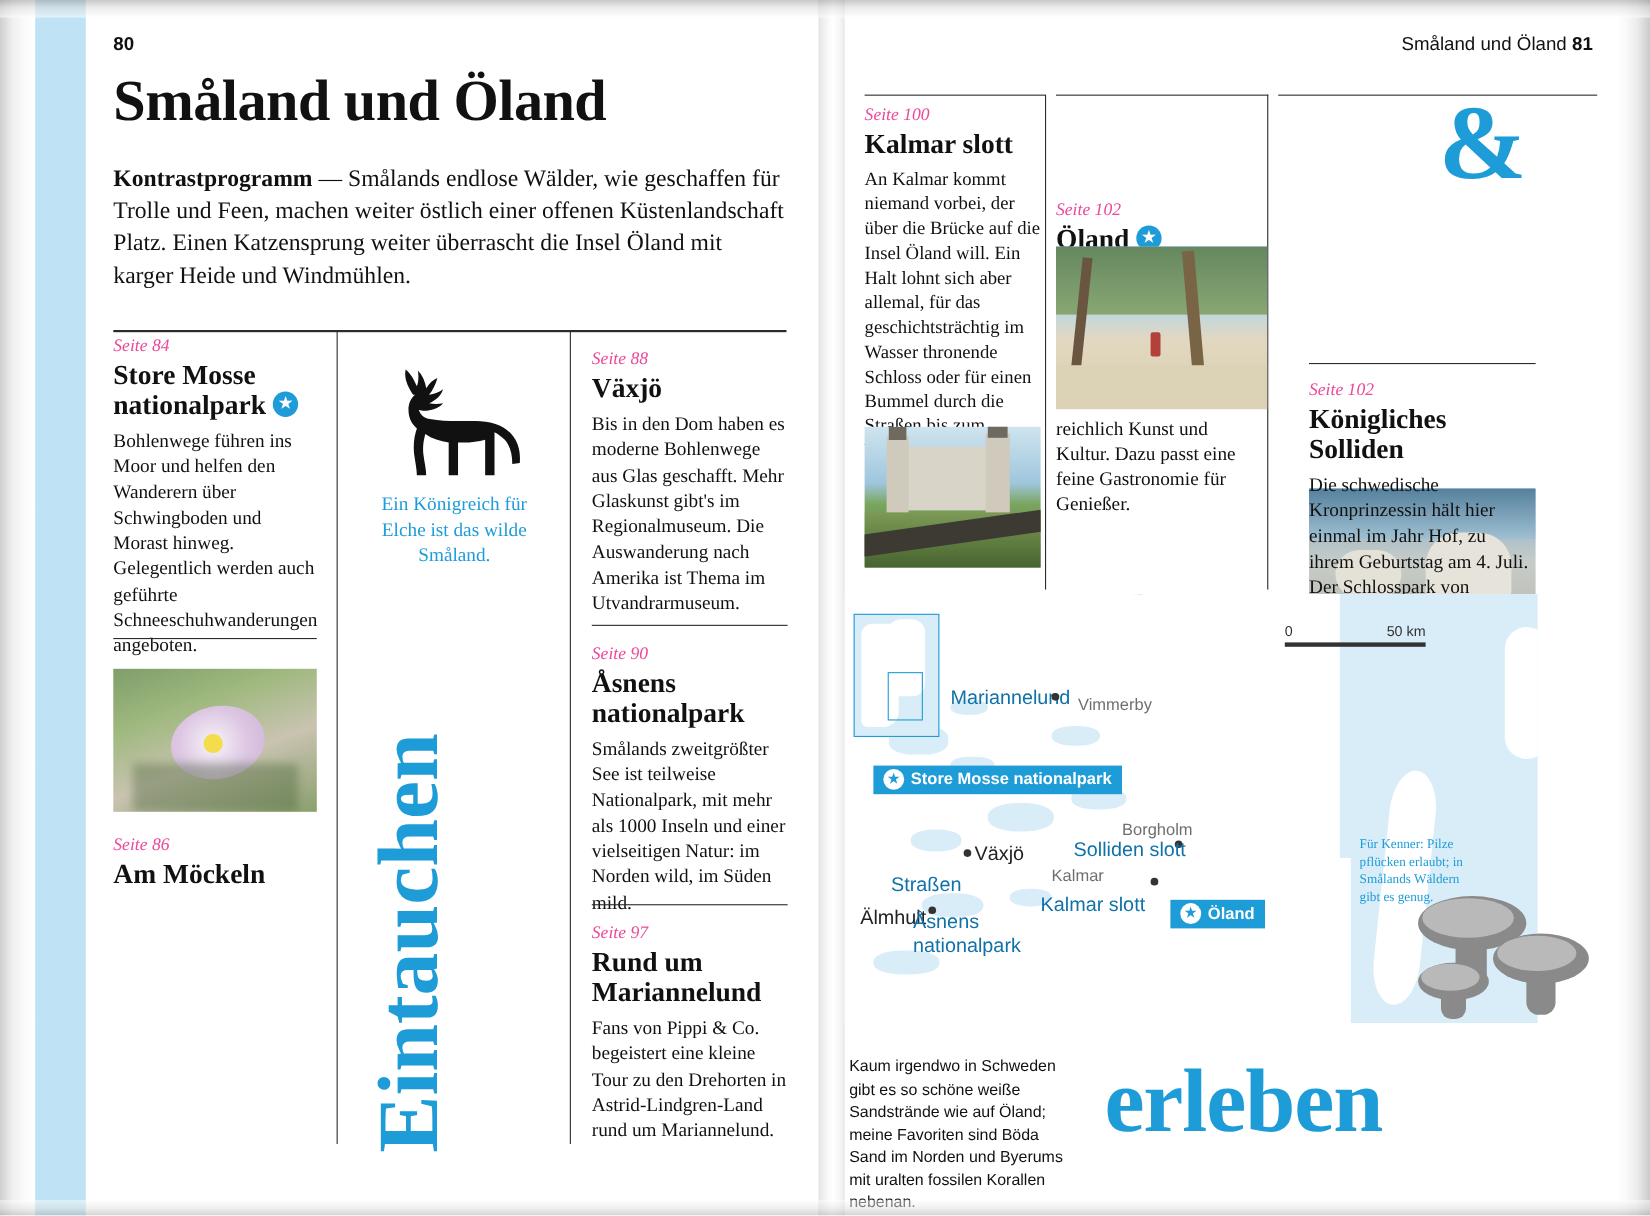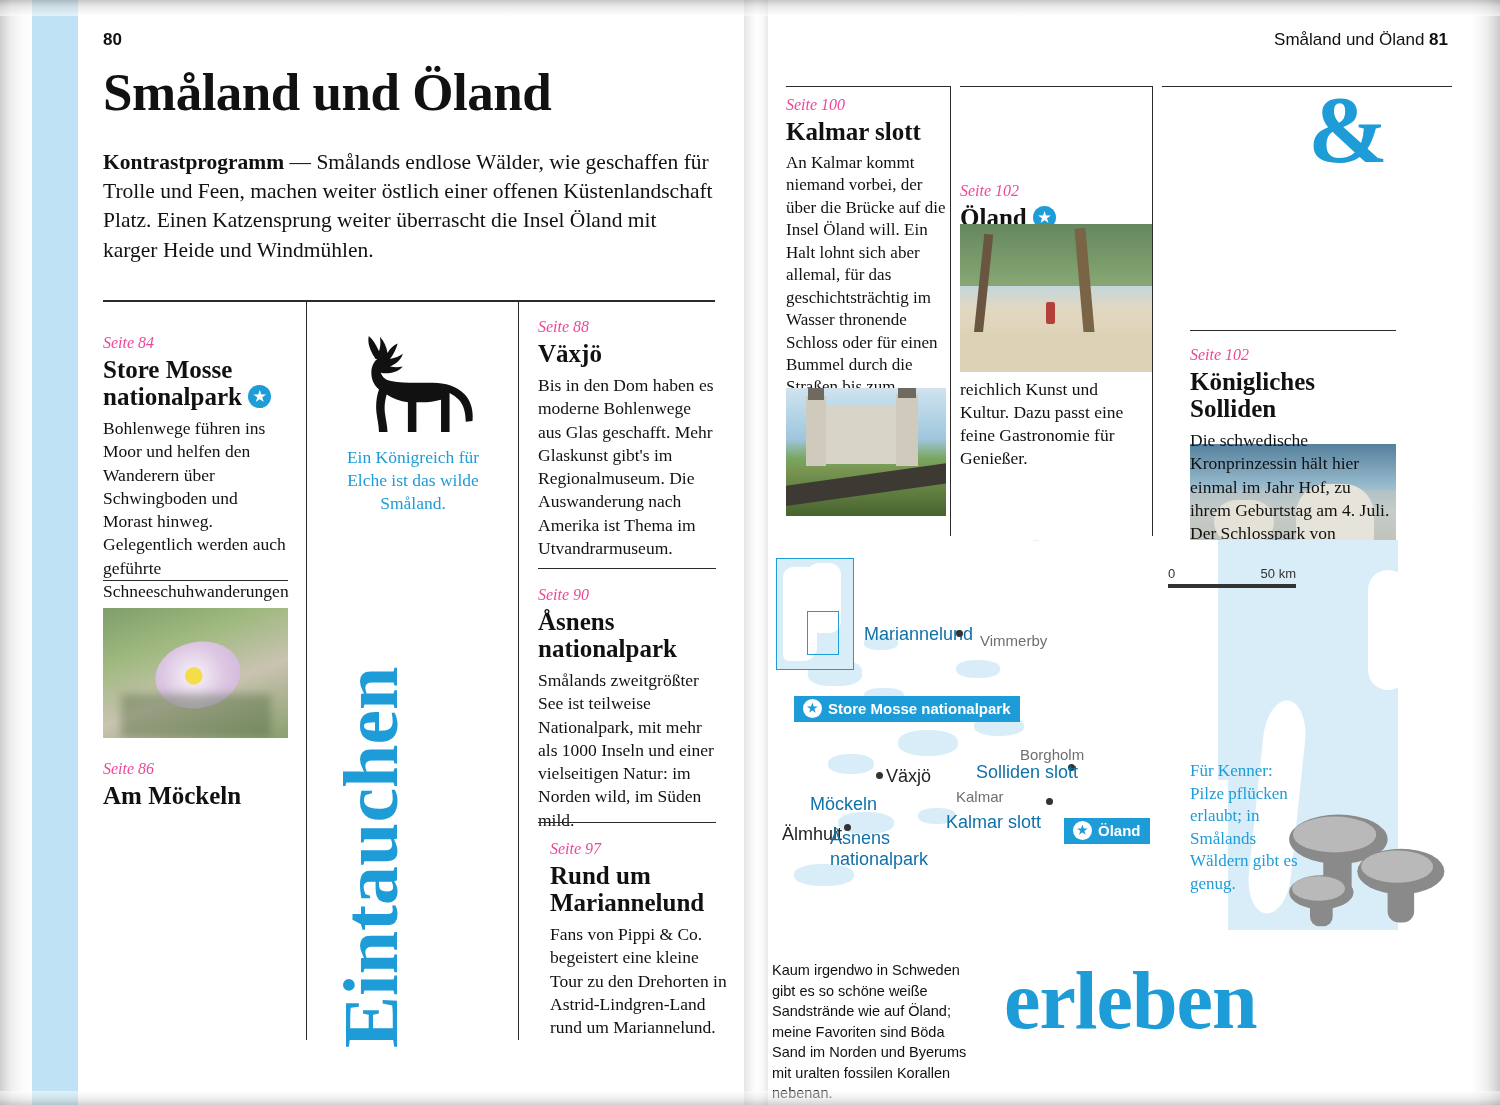--- a/index.html
+++ b/index.html
@@ -83,21 +83,21 @@
   .tag .star{width:19px;height:19px;background:#fff;}
   .tag .star:after{color:#1e9cd7;font-size:12px;line-height:19px;width:19px;height:19px;}
   .scalebar{position:absolute;font-family:"Liberation Sans",sans-serif;font-size:13px;color:#333;}
   .scalebar .bar{height:4px;background:#333;margin:3px 0 0 0;}
   .inset{position:absolute;border:1.6px solid #1e9cd7;background:#d9edf8;}
   .inset .mini{position:absolute;background:#fff;}
   .inset .box{position:absolute;border:1.6px solid #1e9cd7;}
 
   .mapcaption{position:absolute;font-family:"Liberation Sans",sans-serif;font-size:14.5px;line-height:1.42;color:#111;}
 
-  .kenner{position:absolute;color:#1e9cd7;font-size:17px;line-height:1.33;}
+  .kenner{position:absolute;color:#1e9cd7;font-size:12px;line-height:1.33;margin-left:46px;}
 
   
   .mush{position:absolute;}
 </style>
 </head>
 <body>
 
 <div class="spread">
 
   <div class="edge-left"></div>
@@ -113,21 +113,21 @@
 
     <p class="lede">
       <b>Kontrastprogramm</b><span> — Smålands endlose Wälder, wie geschaffen für Trolle und Feen, machen weiter östlich einer offenen Küstenlandschaft Platz. Einen Katzensprung weiter überrascht die Insel Öland mit karger Heide und Windmühlen.</span>
     </p>
 
     <div class="rule" style="left:25px;top:300px;width:612px;height:1.6px;"></div>
 
     <div class="rule" style="left:228px;top:300px;width:1.4px;height:740px;"></div>
     <div class="rule" style="left:440px;top:300px;width:1.4px;height:740px;"></div>
 
-    <div class="col" style="left:25px;top:334px;width:185px;">
+    <div class="col" style="left:25px;top:306px;width:185px;">
       <p class="kicker">Seite 84</p>
       <h2 class="entry-title"><span>Store Mosse nationalpark</span> <span class="star"></span></h2>
       <p class="body">Bohlenwege führen ins Moor und helfen den Wanderern über Schwingboden und Morast hinweg. Gelegentlich werden auch geführte Schneeschuhwanderungen angeboten.</p>
     </div>
 
     <div class="rule" style="left:25px;top:580px;width:185px;height:1.4px;"></div>
 
     <div class="photo" style="left:25px;top:608px;width:185px;height:130px;
       background:linear-gradient(160deg,#7f9e6a 0%,#9fb97f 30%,#c9c3b0 60%,#8aa06e 100%);">
       <div style="position:absolute;left:52px;top:34px;width:86px;height:66px;border-radius:50%;
@@ -159,21 +159,21 @@
     <div class="rule" style="left:460px;top:568px;width:178px;height:1.4px;"></div>
 
     <div class="col" style="left:460px;top:586px;width:178px;">
       <p class="kicker">Seite 90</p>
       <h2 class="entry-title">Åsnens nationalpark</h2>
       <p class="body">Smålands zweitgrößter See ist teilweise Nationalpark, mit mehr als 1000 Inseln und einer vielseitigen Natur: im Norden wild, im Süden mild.</p>
     </div>
 
     <div class="rule" style="left:460px;top:822px;width:178px;height:1.4px;"></div>
 
-    <div class="col" style="left:460px;top:840px;width:178px;margin-left:12px;">
+    <div class="col" style="left:460px;top:840px;width:178px;">
       <p class="kicker">Seite 97</p>
       <h2 class="entry-title">Rund um Mariannelund</h2>
       <p class="body">Fans von Pippi &amp; Co. begeistert eine kleine Tour zu den Drehorten in Astrid-Lindgren-Land rund um Mariannelund.</p>
     </div>
   </div>
 
   <div class="page page-right">
 
     <div class="folio folio-right">
       <span>Småland und Öland</span>
@@ -288,21 +288,21 @@
       <div class="maplabel grey" style="left:252px;top:206px;">Borgholm</div>
       <div class="dot" style="left:300px;top:224px;"></div>
       <div class="maplabel blue" style="left:208px;top:222px;">Solliden slott</div>
       <div class="maplabel grey" style="left:188px;top:248px;">Kalmar</div>
       <div class="dot" style="left:278px;top:258px;"></div>
       <div class="maplabel blue" style="left:178px;top:272px;">Kalmar slott</div>
 
       <div class="dot" style="left:108px;top:232px;"></div>
       <div class="maplabel" style="left:118px;top:226px;">Växjö</div>
 
-      <div class="maplabel blue" style="left:42px;top:254px;">Möckeln</div>
+      <div class="maplabel blue" style="left:42px;top:254px;">Straßen</div>
       <div class="maplabel" style="left:14px;top:284px;">Älmhult</div>
       <div class="dot" style="left:76px;top:284px;"></div>
       <div class="maplabel blue" style="left:62px;top:288px;width:70px;line-height:1.15;">Åsnens nationalpark</div>
 
       <div class="tag" style="left:296px;top:278px;">
         <span class="star"></span>
         <span>Öland</span>
       </div>
     </div>
 

